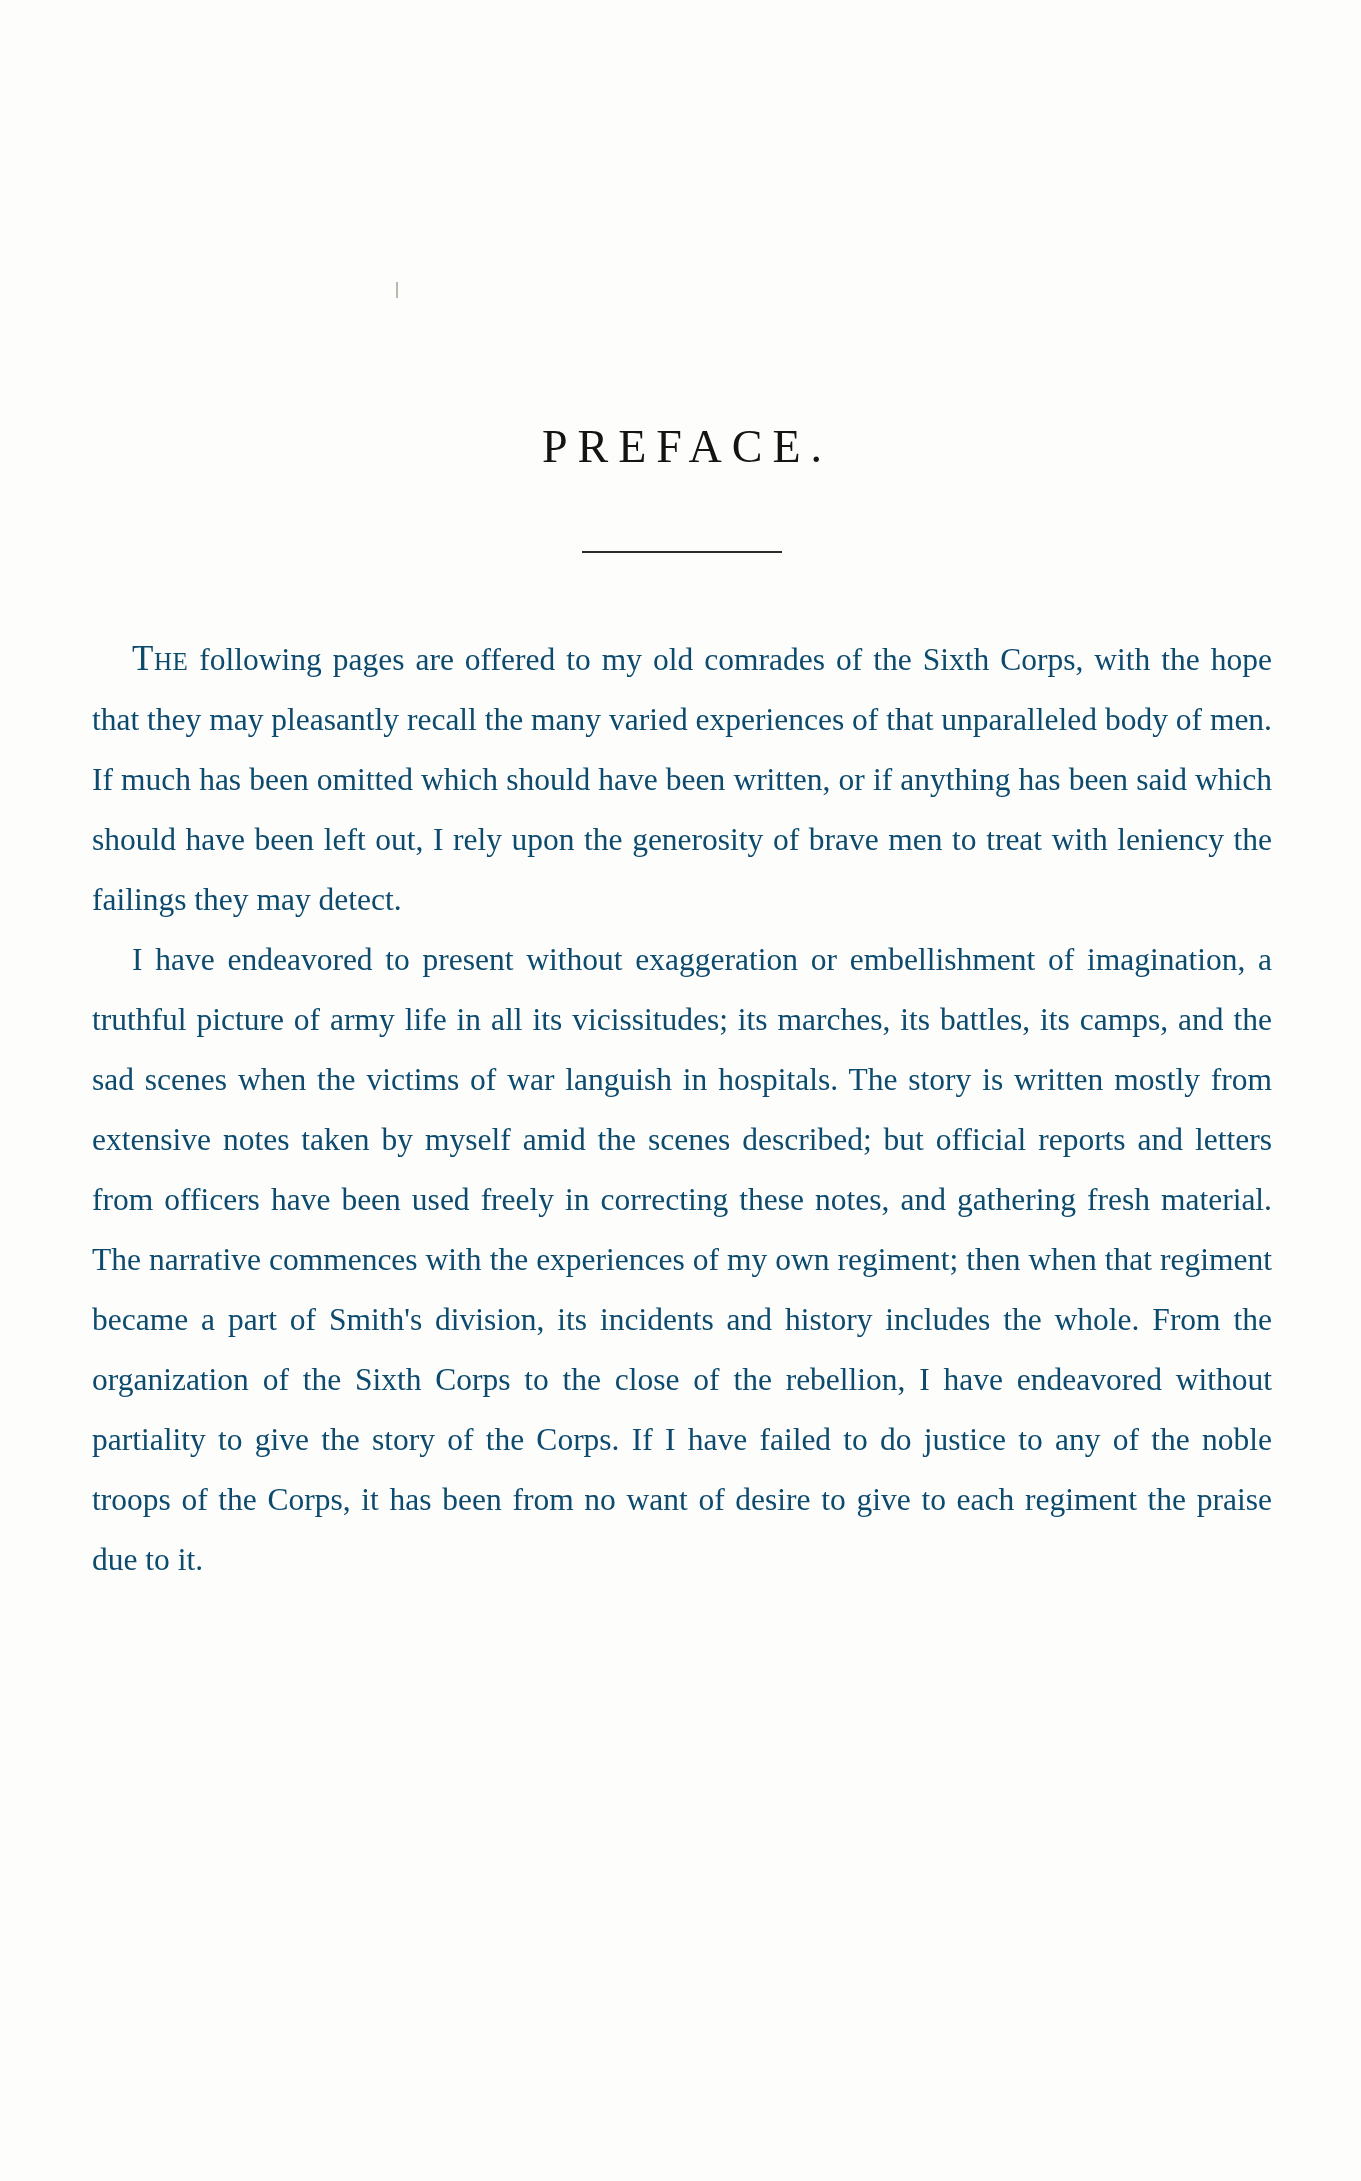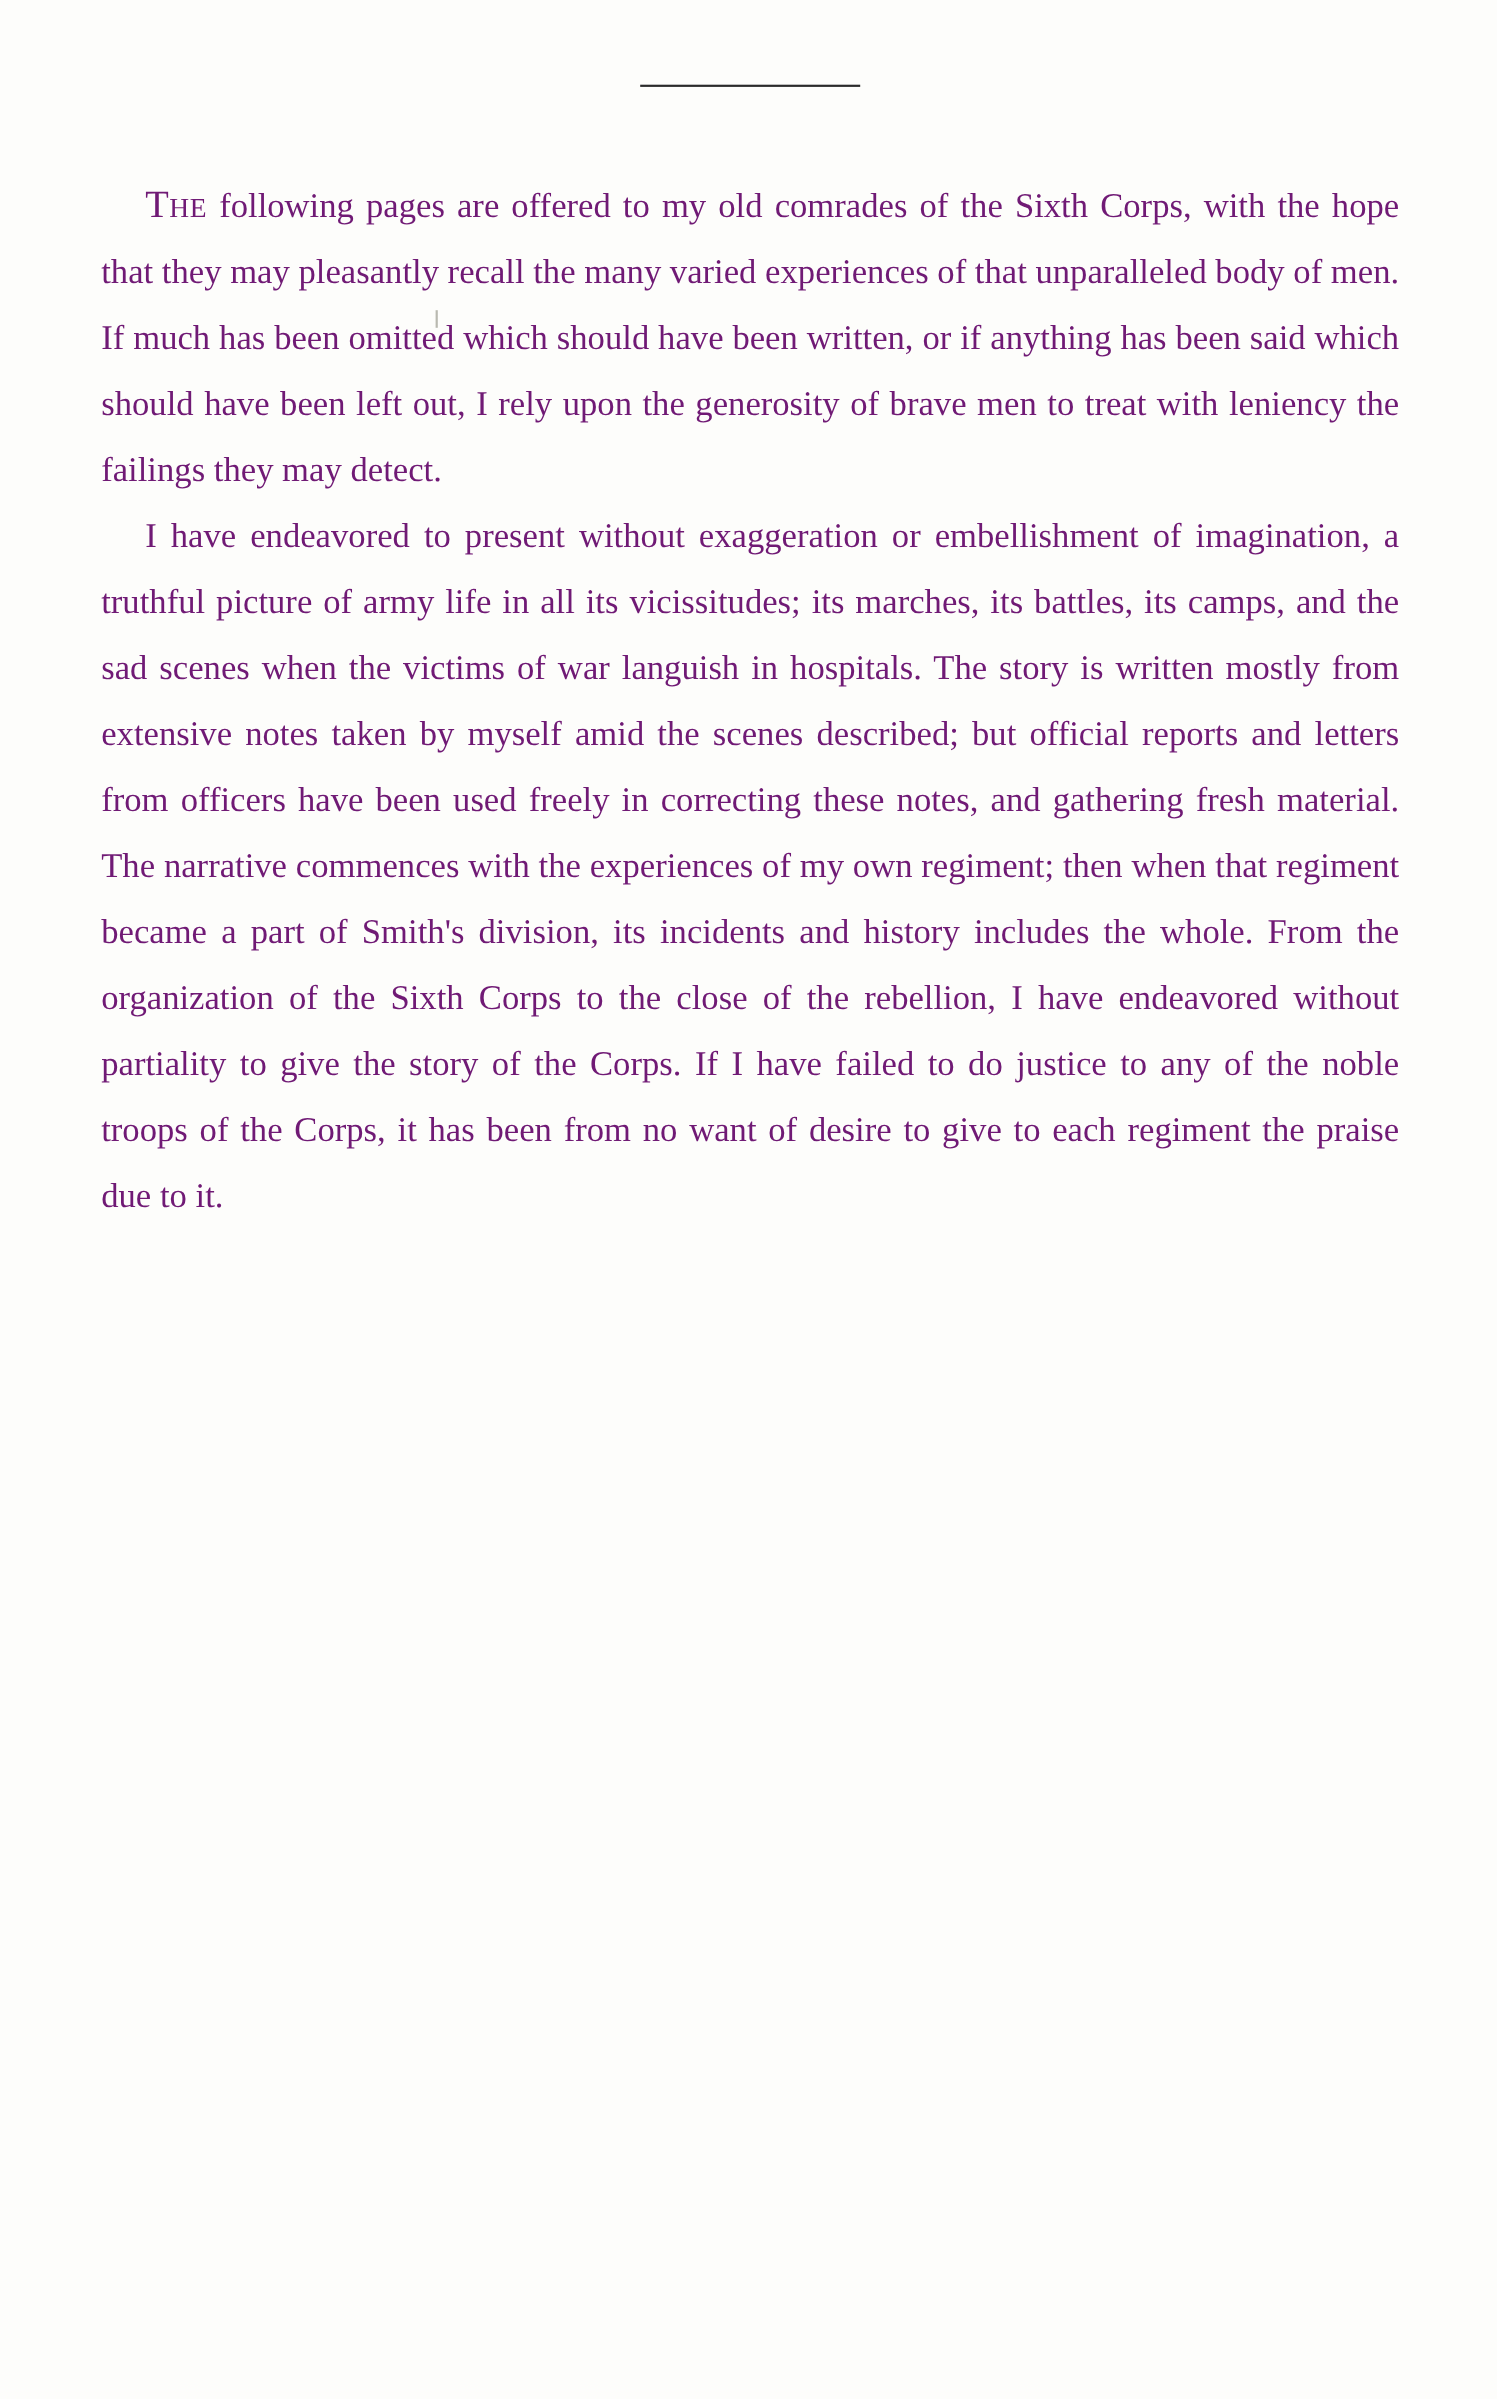--- a/index.html
+++ b/index.html
@@ -47,21 +47,21 @@
     display: inline-block;
     width: 200px;
     height: 2px;
     background: #2b2b2b;
   }
   .body-text {
     margin-top: 72px;
     font-size: 31.5px;
     line-height: 60px;
     text-align: justify;
-    color: #701a75;
+    color: #0c4a6e;
   }
   .body-text p {
     margin: 0;
     text-indent: 40px;
   }
   .smallcaps {
     font-variant: small-caps;
     font-size: 35px;
     letter-spacing: 0.5px;
   }
@@ -76,20 +76,21 @@
 </style>
 </head>
 <body>
 
 <div class="page">
 
   <div class="tick"></div>
 
   <div class="content">
 
+    <h1 class="page-title">PREFACE.</h1>
 
     <div class="rule-wrap">
       <span class="rule"></span>
     </div>
 
     <div class="body-text">
       <p><span class="smallcaps">The</span><span> following pages are offered to my old comrades of the Sixth Corps, with the hope that they may pleasantly recall the many varied experiences of that unparalleled body of men. If much has been omitted which should have been written, or if anything has been said which should have been left out, I rely upon the generosity of brave men to treat with leniency the failings they may detect.</span></p>
       <p><span>I have endeavored to present without exaggeration or embellishment of imagination, a truthful picture of army life in all its vicissitudes; its marches, its battles, its camps, and the sad scenes when the victims of war languish in hospitals. The story is written mostly from extensive notes taken by myself amid the scenes described; but official reports and letters from officers have been used freely in correcting these notes, and gathering fresh material. The narrative commences with the experiences of my own regiment; then when that regiment became a part of Smith's division, its incidents and history includes the whole. From the organization of the Sixth Corps to the close of the rebellion, I have endeavored without partiality to give the story of the Corps. If I have failed to do justice to any of the noble troops of the Corps, it has been from no want of desire to give to each regiment the praise due to it.</span></p>
     </div>
 

